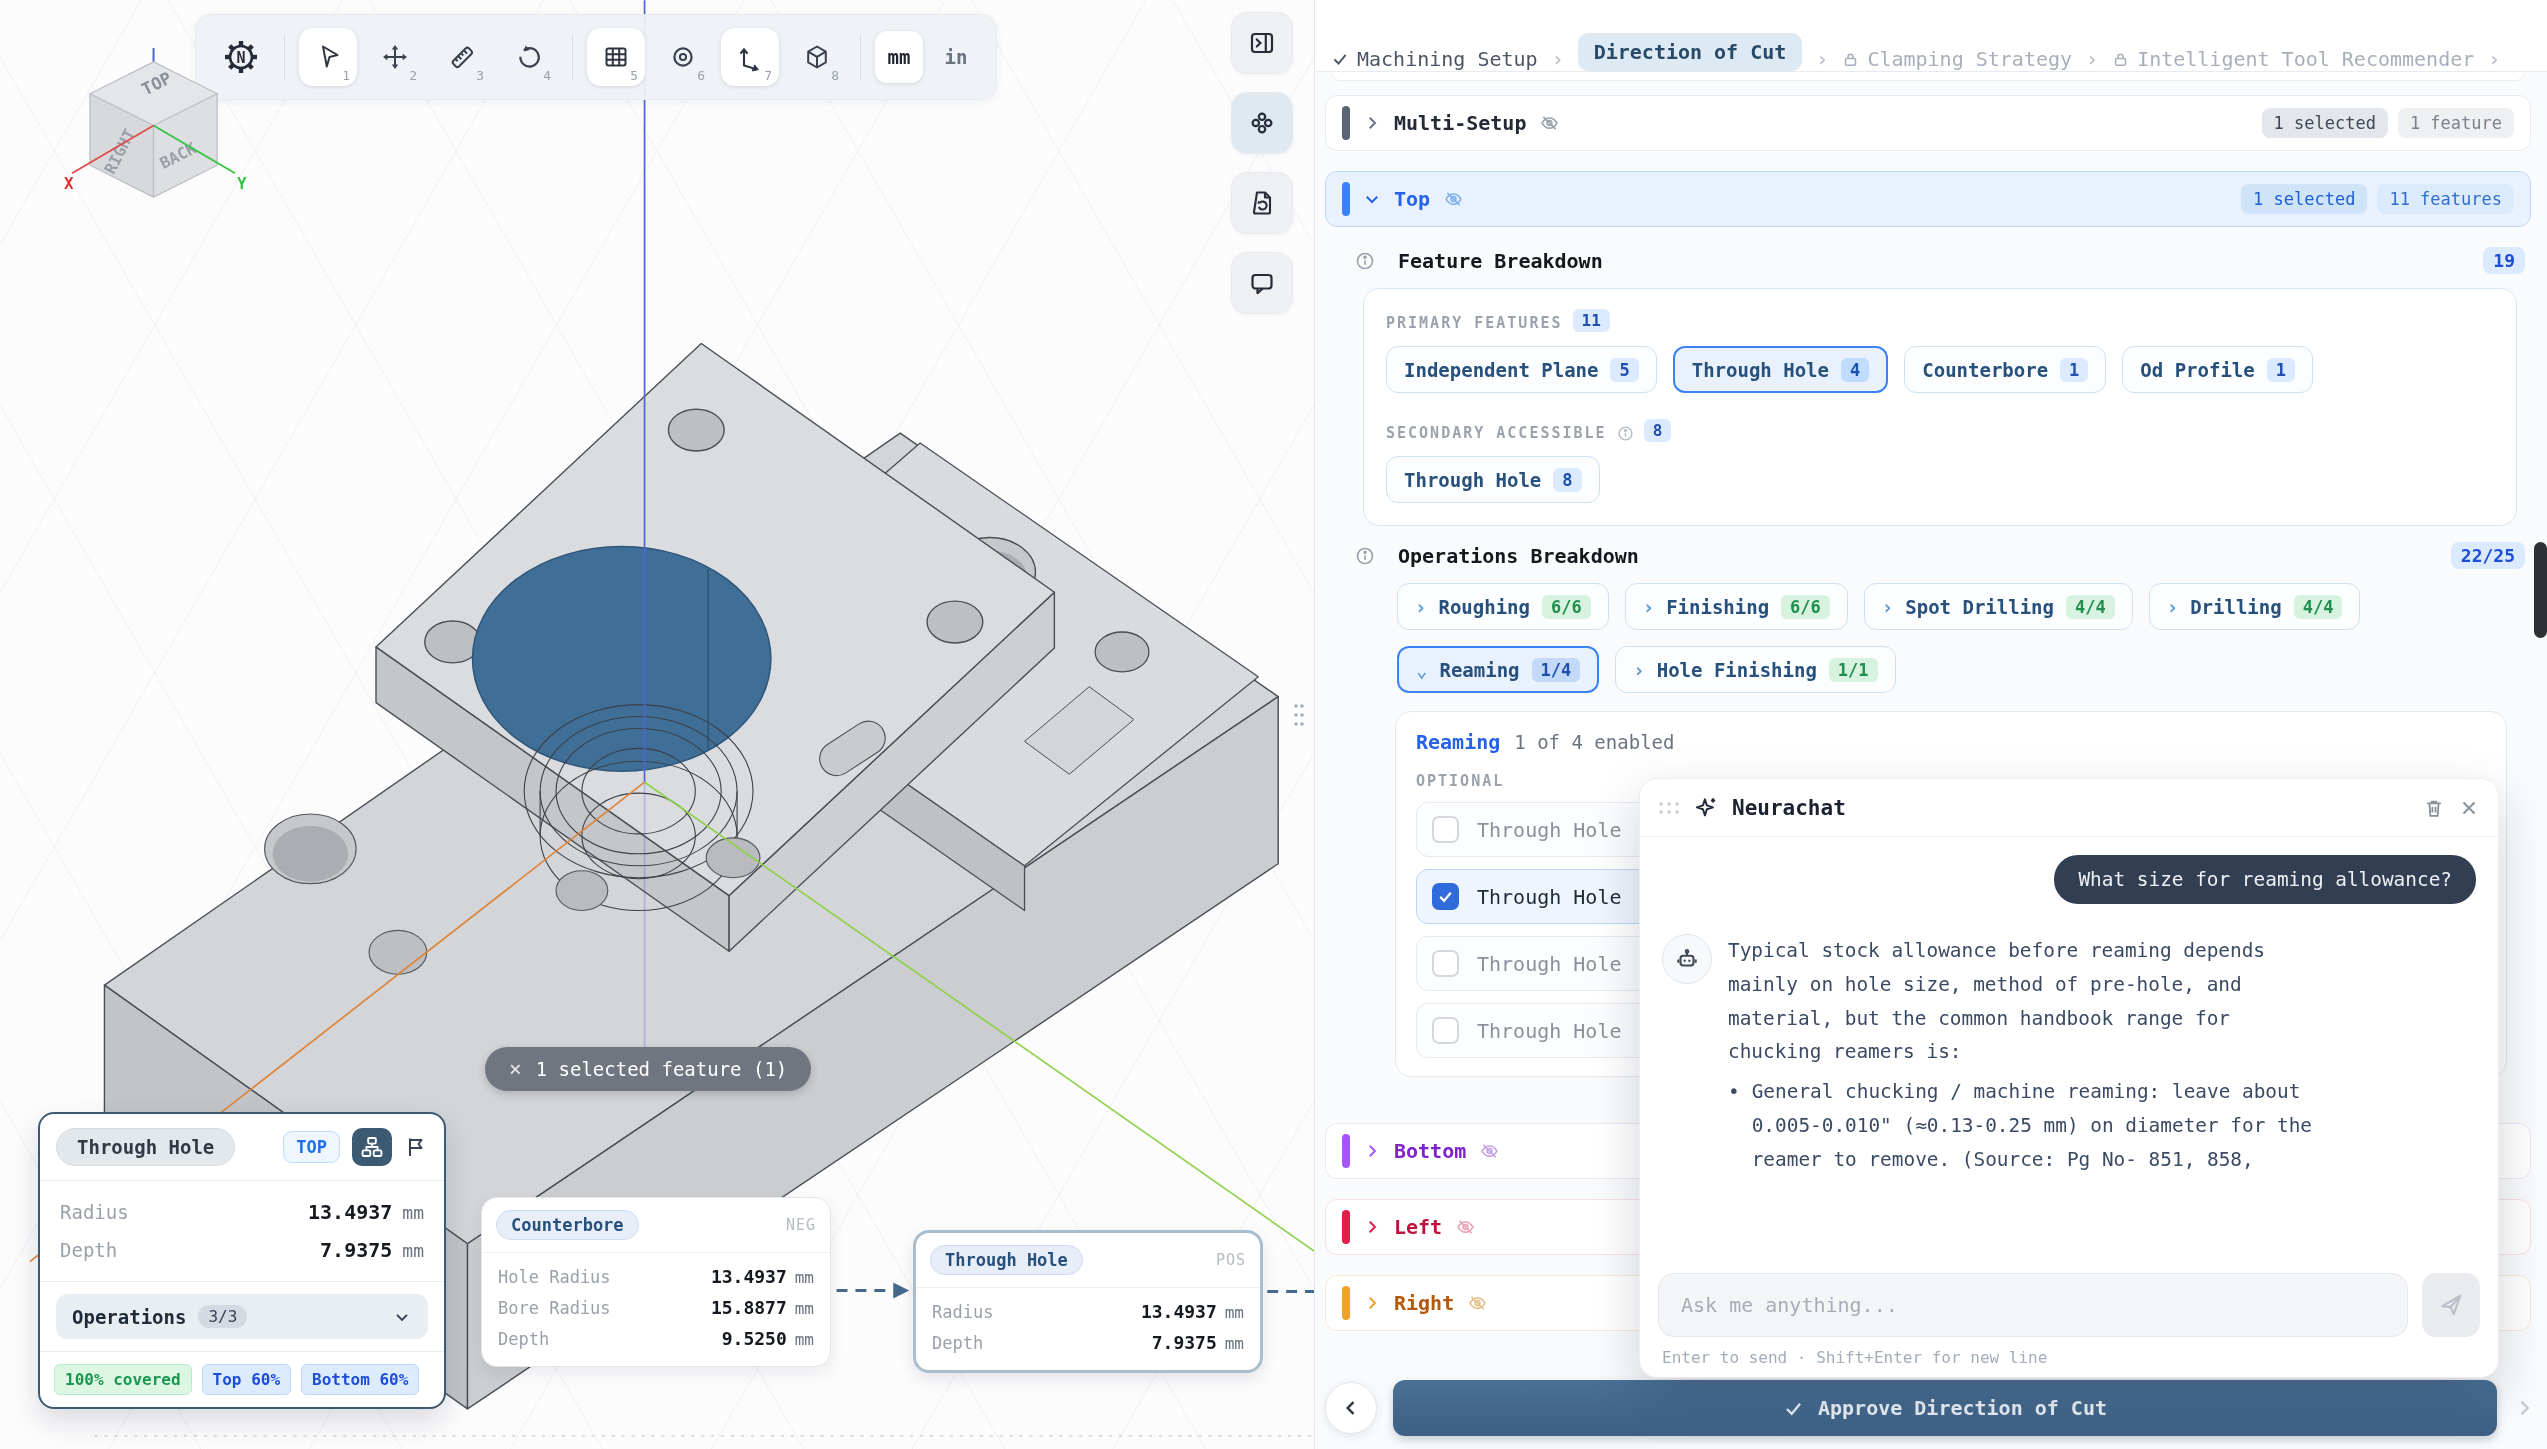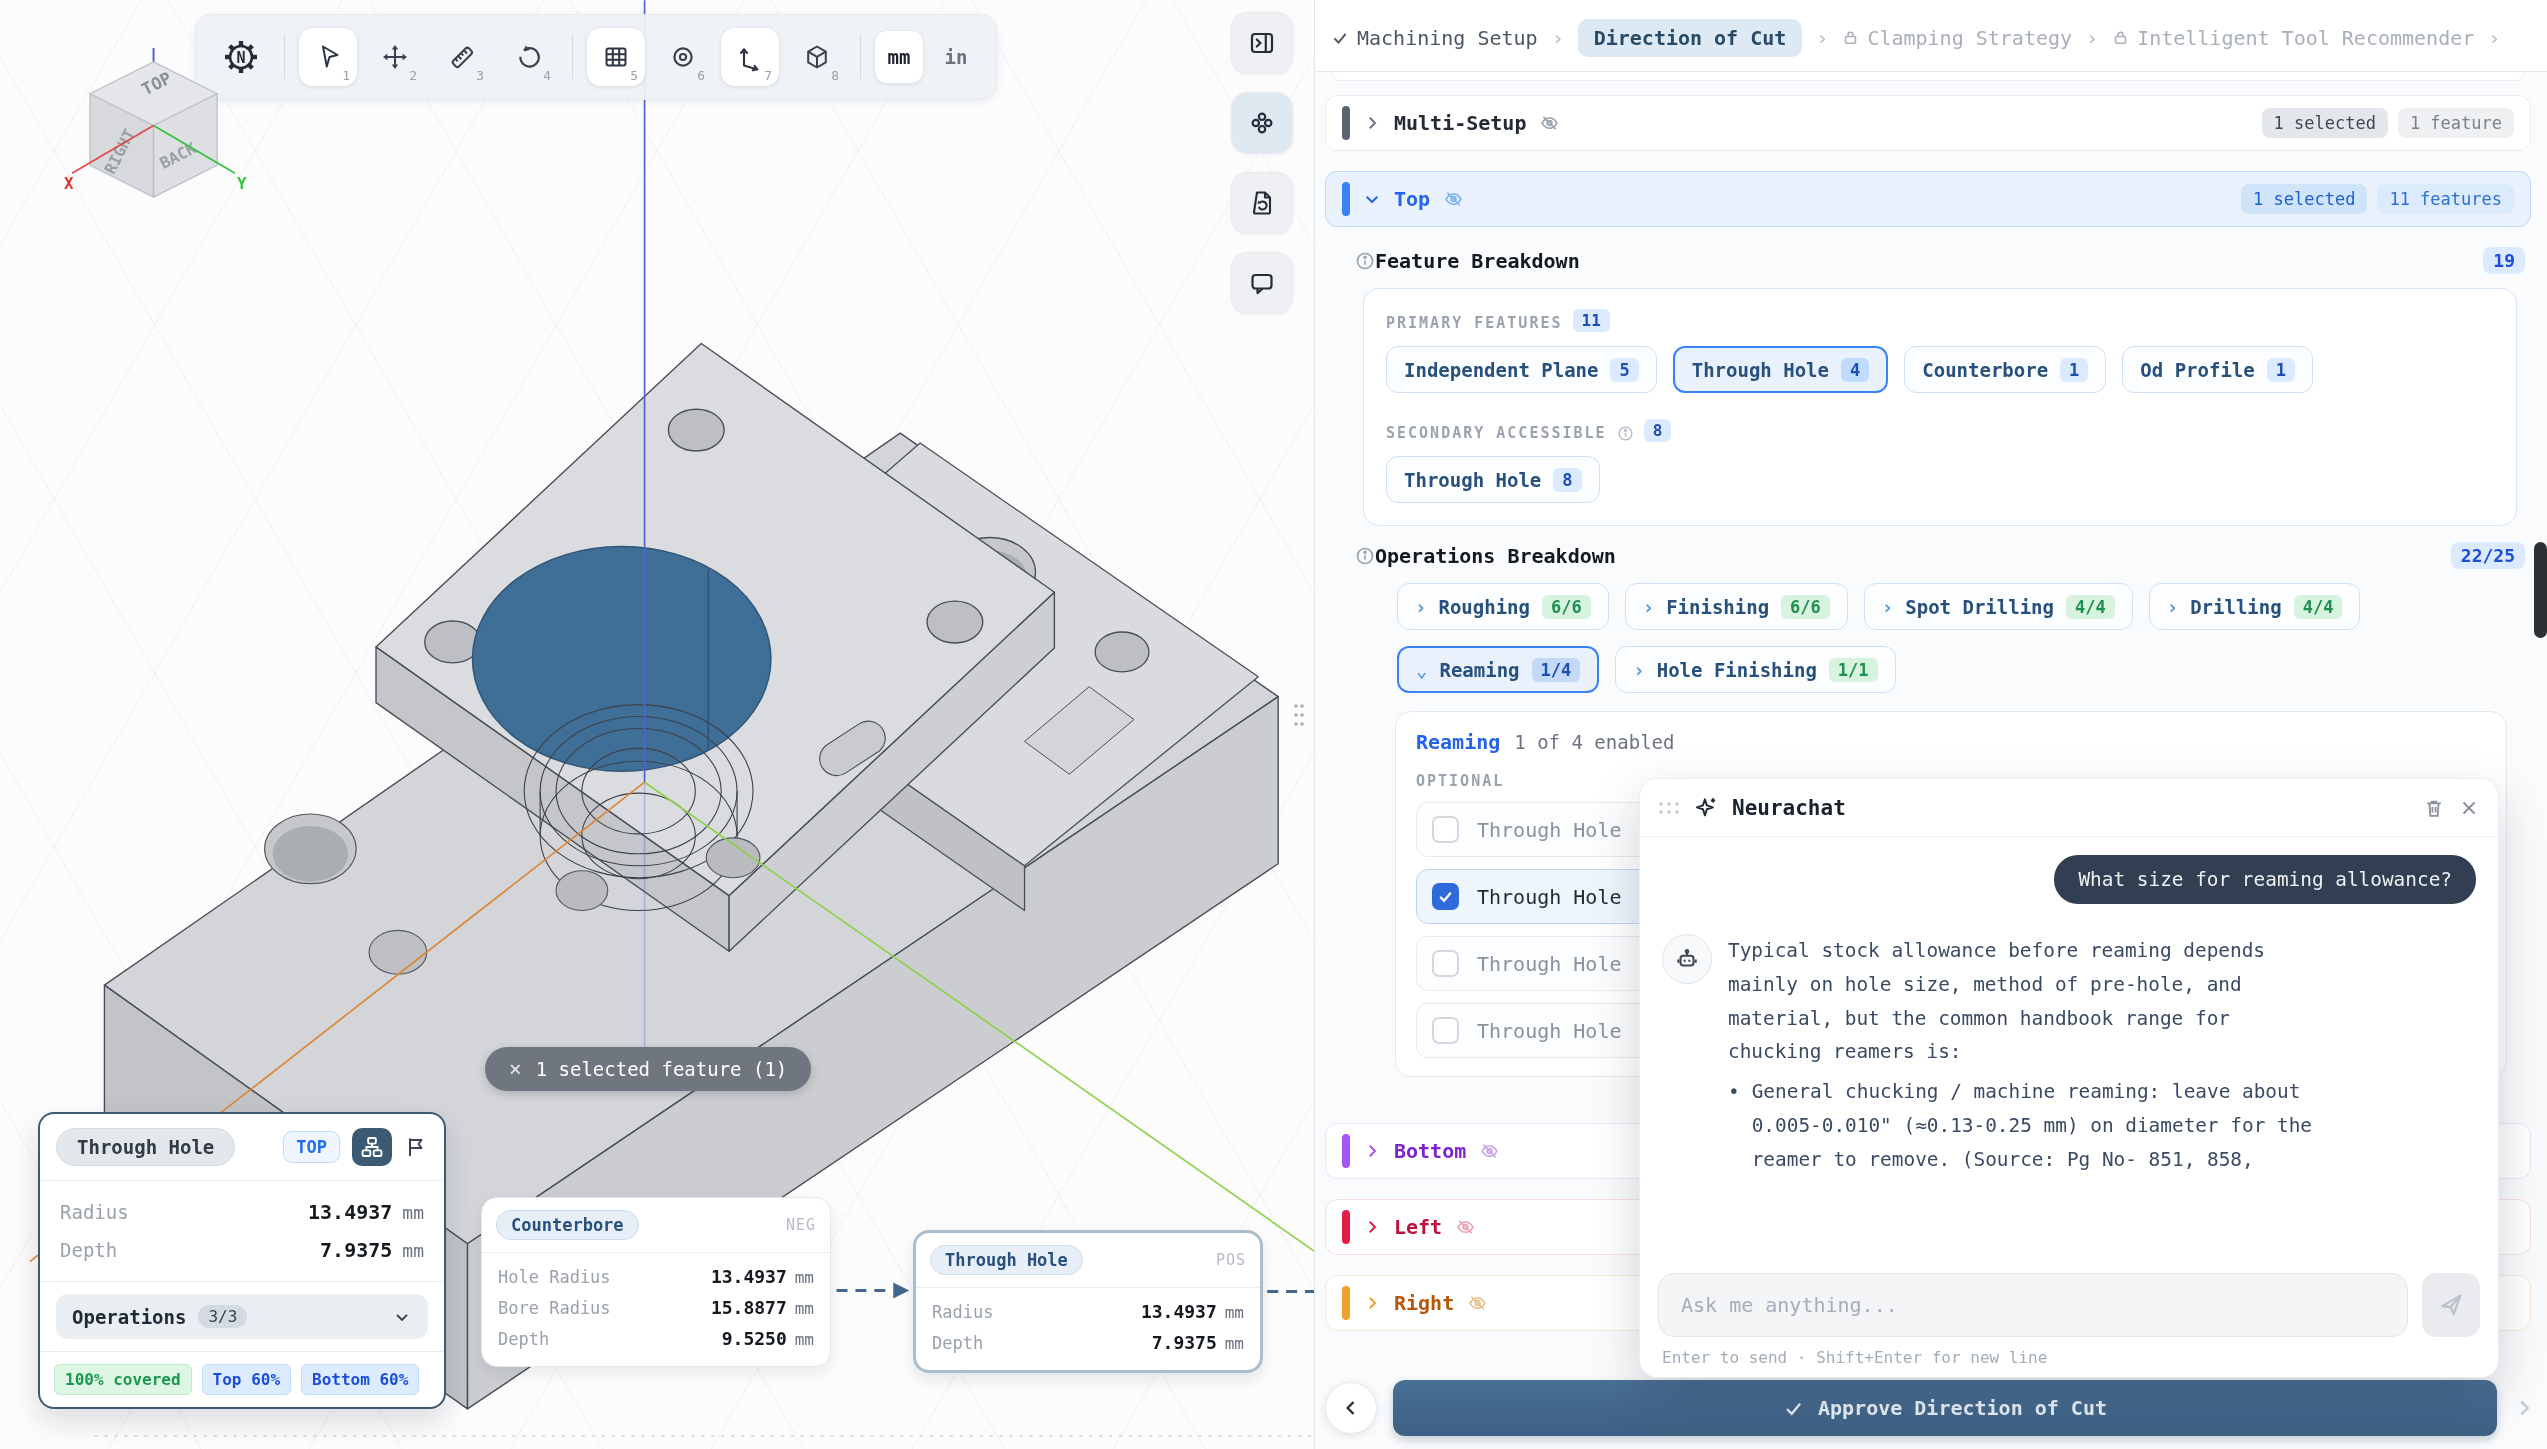--- a/index.html
+++ b/index.html
@@ -54,39 +54,39 @@
 .bluechip{background:#e7eef7;border:1.5px solid #c9dcf0;color:#27507c;font-weight:bold;font-size:17px;padding:4px 14px;border-radius:16px}
 .negpos{margin-left:auto;color:#b6bcc6;font-size:15px;letter-spacing:1px}
 .lcard .rows{padding:8px 16px 12px}
 .lrow{display:flex;align-items:baseline;padding:5px 0;font-size:17px}
 .lrow .k{color:#9aa1ab}
 .lrow .v{margin-left:auto;font-weight:bold;color:#14181f;font-size:18px}
 .lrow .u{color:#6b7280;margin-left:8px;font-size:16px}
 
 
 #panel{position:absolute;left:1315px;top:0;width:1232px;height:1450px;background:#fafbfc}
-#crumbs{height:72px;background:#fff;border-bottom:1px solid #e7eaee;display:flex;align-items:center;gap:14px;padding:4px 10px 0 16px;font-size:20px;white-space:nowrap;overflow:hidden}
+#crumbs{height:72px;background:#fff;border-bottom:1px solid #e7eaee;display:flex;align-items:flex-end;gap:14px;padding:4px 10px 0 16px;font-size:20px;white-space:nowrap;overflow:hidden}
 #crumbs .done{color:#4b5563;display:flex;align-items:center;gap:8px}
 #crumbs .sep{color:#b5bbc4}
 #crumbs .active{background:#dde9f3;color:#274a68;font-weight:bold;padding:7px 16px;border-radius:10px}
 #crumbs .locked{color:#a8afba;display:flex;align-items:center;gap:8px}
 #content{position:absolute;left:0;right:0;top:72px;bottom:72px;padding:0 16px 0 10px;overflow:hidden}
 #sliver{height:9px;margin:0 6px 14px 6px;background:#fff;border:1px solid #e9edf1;border-top:none;border-radius:0 0 12px 12px}
 .srow{height:56px;border-radius:12px;border:1px solid #e8ecf0;background:#fff;display:flex;align-items:center;gap:13px;padding:0 16px;margin-bottom:20px}
 .srow .bar{width:8px;height:34px;border-radius:4px}
 .srow .lbl{font-weight:bold;font-size:20px}
 .srow .badges{margin-left:auto;display:flex;gap:10px}
 .srow .b{font-size:17px;border-radius:8px;padding:5px 12px}
 #row-multi .bar{background:#5b6472}#row-multi .lbl{color:#232a35}
 #row-multi .b1{background:#e3e6ea;color:#3f4854}#row-multi .b2{background:#eef0f2;color:#7a828e}
 #row-top{background:#e9f2fc;border-color:#bed8f5}
 #row-top .bar{background:#3b82f6}#row-top .lbl{color:#2563eb}
 #row-top .b1{background:#cfe3f9;color:#1d5fd0}#row-top .b2{background:#dcebfb;color:#2f6fd0}
 .chev{color:#6b7280}
-.sechead{display:flex;align-items:center;gap:0;margin:16px 6px 14px 30px}
+.sechead{display:flex;align-items:center;gap:23px;margin:16px 6px 14px 30px}
 .sechead .t{font-weight:bold;font-size:20px;color:#14181f}
 .sechead .tot{margin-left:auto;background:#dbeafe;color:#1d4ed8;font-weight:bold;font-size:18px;border-radius:8px;padding:3px 10px}
 #fb-card{margin:0 14px 0 38px;background:#fff;border:1.5px solid #d8e6f6;border-radius:16px;padding:20px 22px 22px}
 .grouplab{display:flex;align-items:flex-end;gap:10px;font-size:15px;font-weight:bold;letter-spacing:2px;color:#9aa3ad}
 .grouplab .cnt{background:#dbeafe;color:#1e4faf;border-radius:6px;padding:2px 9px;font-size:16px;letter-spacing:0}
 .chips{display:flex;flex-wrap:wrap;gap:16px;margin-top:14px}
 .chip{height:47px;border-radius:12px;border:1.5px solid #cfe0f4;background:#fbfdff;display:flex;align-items:center;gap:12px;padding:0 17px;font-size:19px;font-weight:bold;color:#27507c}
 .chip .cnt{background:#dbeafe;color:#1e4faf;border-radius:6px;padding:2px 9px;font-size:17px}
 .chip.sel{border:2px solid #3b82f6;background:#e9f1fc}
 .chip.sel .cnt{background:#bfdbfe}

